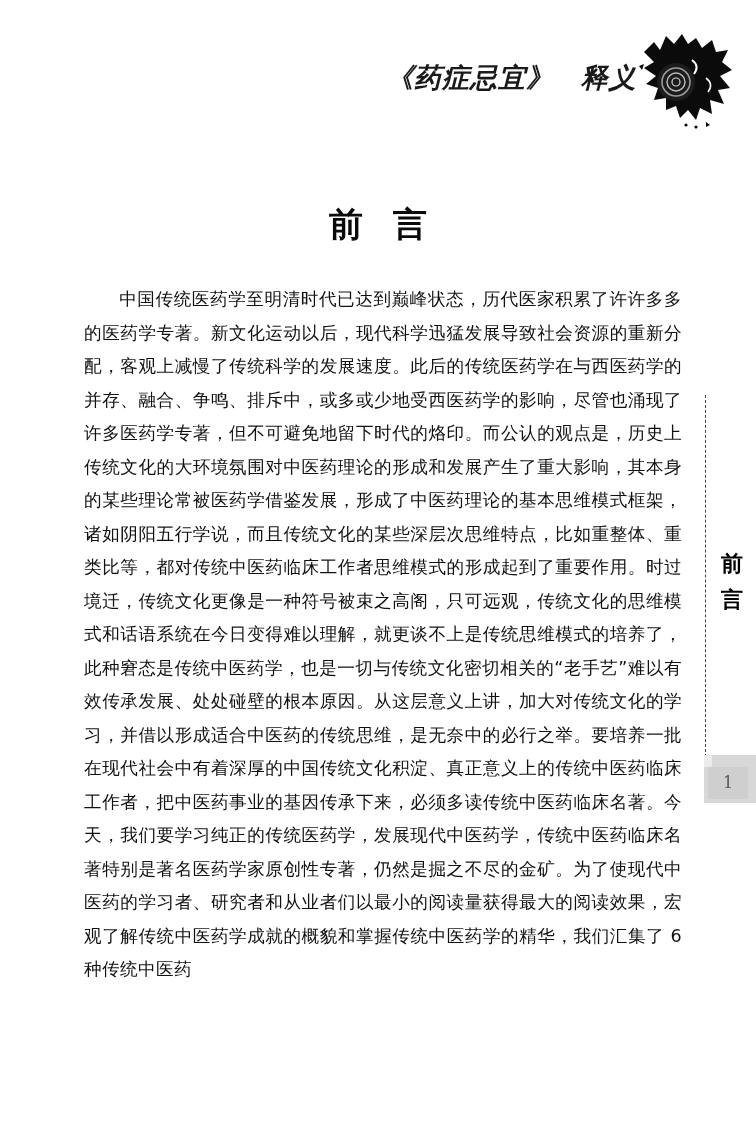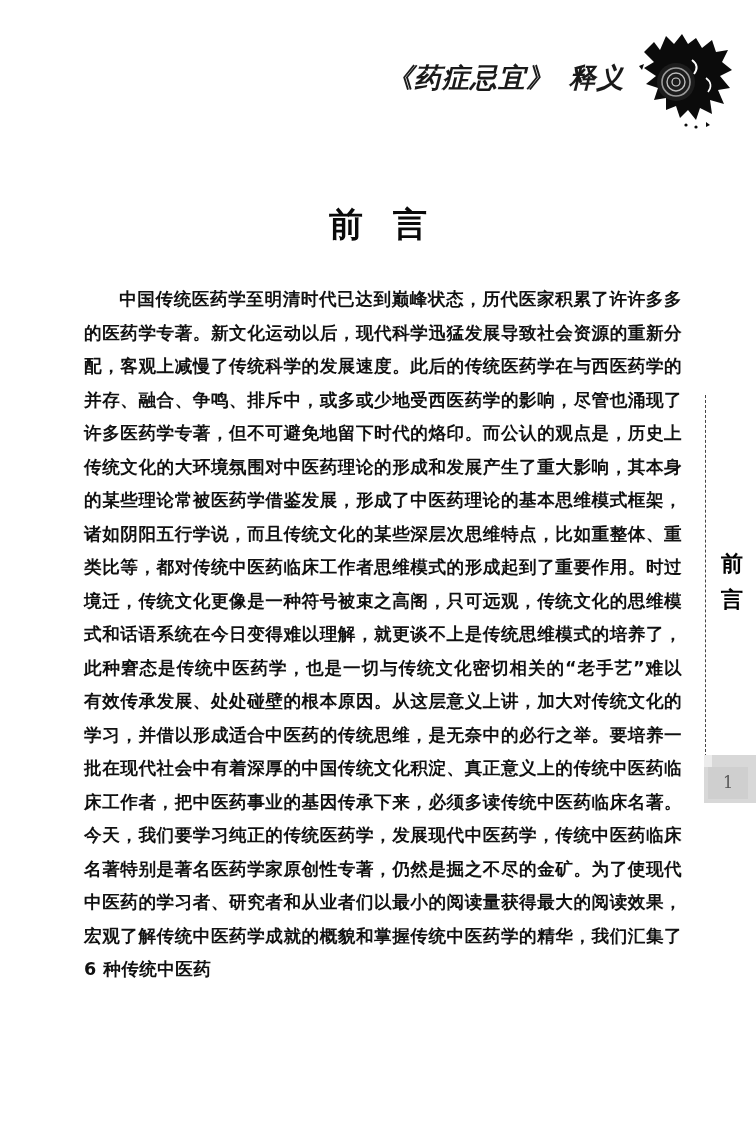--- a/index.html
+++ b/index.html
@@ -19,21 +19,21 @@
       position: absolute;
       left: 386px;
       top: 60px;
       font-size: 27px;
       font-weight: bold;
       font-style: italic;
       letter-spacing: 1px;
       color: #1a1a1a;
       white-space: nowrap;
     }
-    .running-header .book-title { margin-right: 4px; }
+    .running-header .book-title { margin-right: 16px; }
     .flower-ornament {
       position: absolute;
       left: 636px;
       top: 30px;
       width: 98px;
       height: 100px;
     }
     .page-title {
       position: absolute;
       left: 0;
@@ -47,21 +47,21 @@
       color: #0a0a0a;
     }
     .body-text {
       position: absolute;
       left: 84px;
       top: 283px;
       width: 598px;
       font-family: "DejaVu Sans", "Liberation Sans", sans-serif;
       font-size: 17.6px;
       line-height: 33.5px;
-      font-weight: bold;
+      font-weight: normal;
       text-align: justify;
       text-indent: 2em;
       letter-spacing: 0.4px;
       color: #111;
     }
     .side-rule {
       position: absolute;
       left: 705px;
       top: 395px;
       width: 0;

